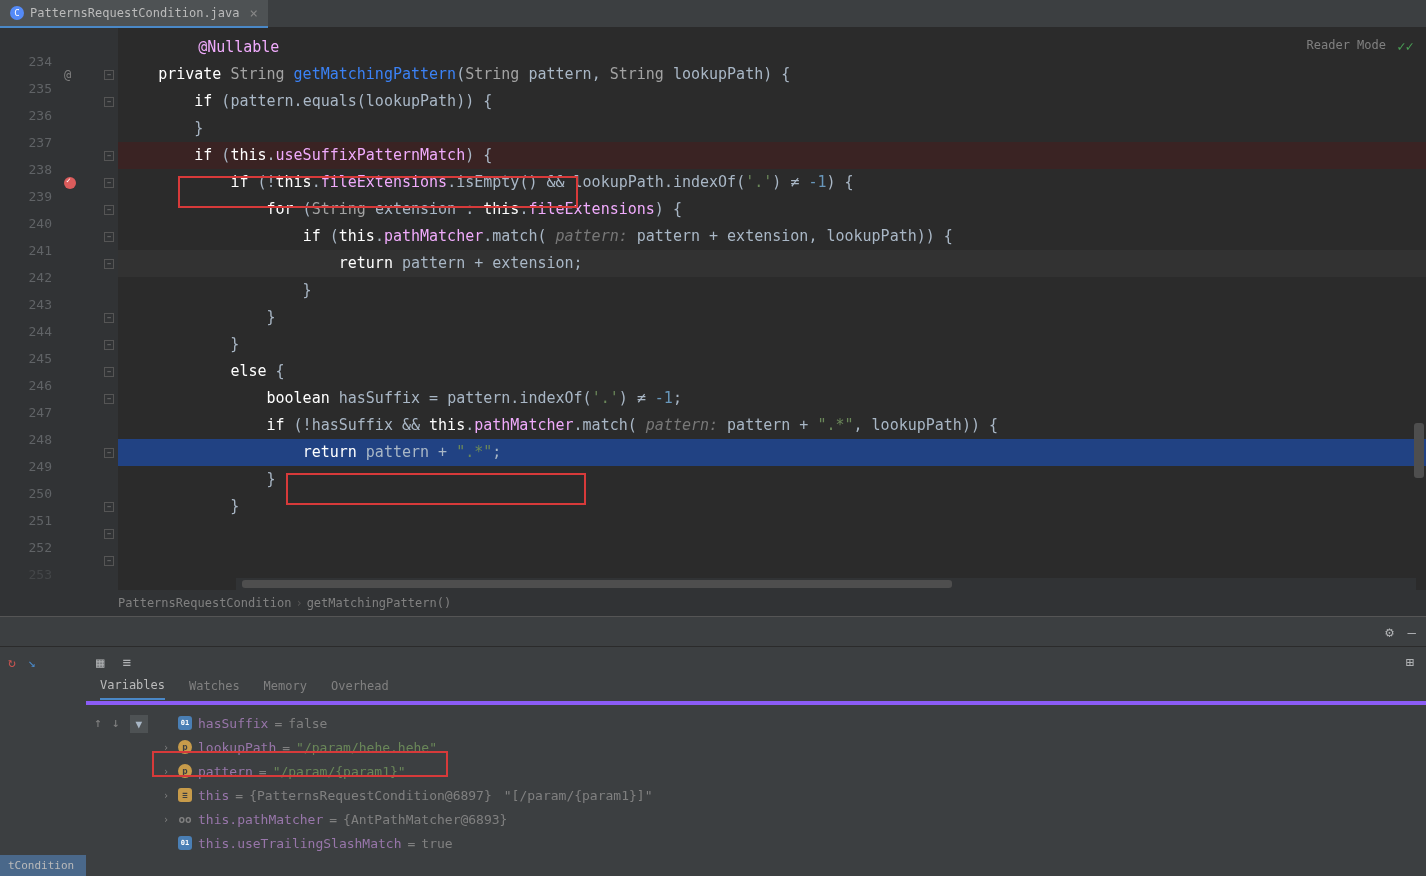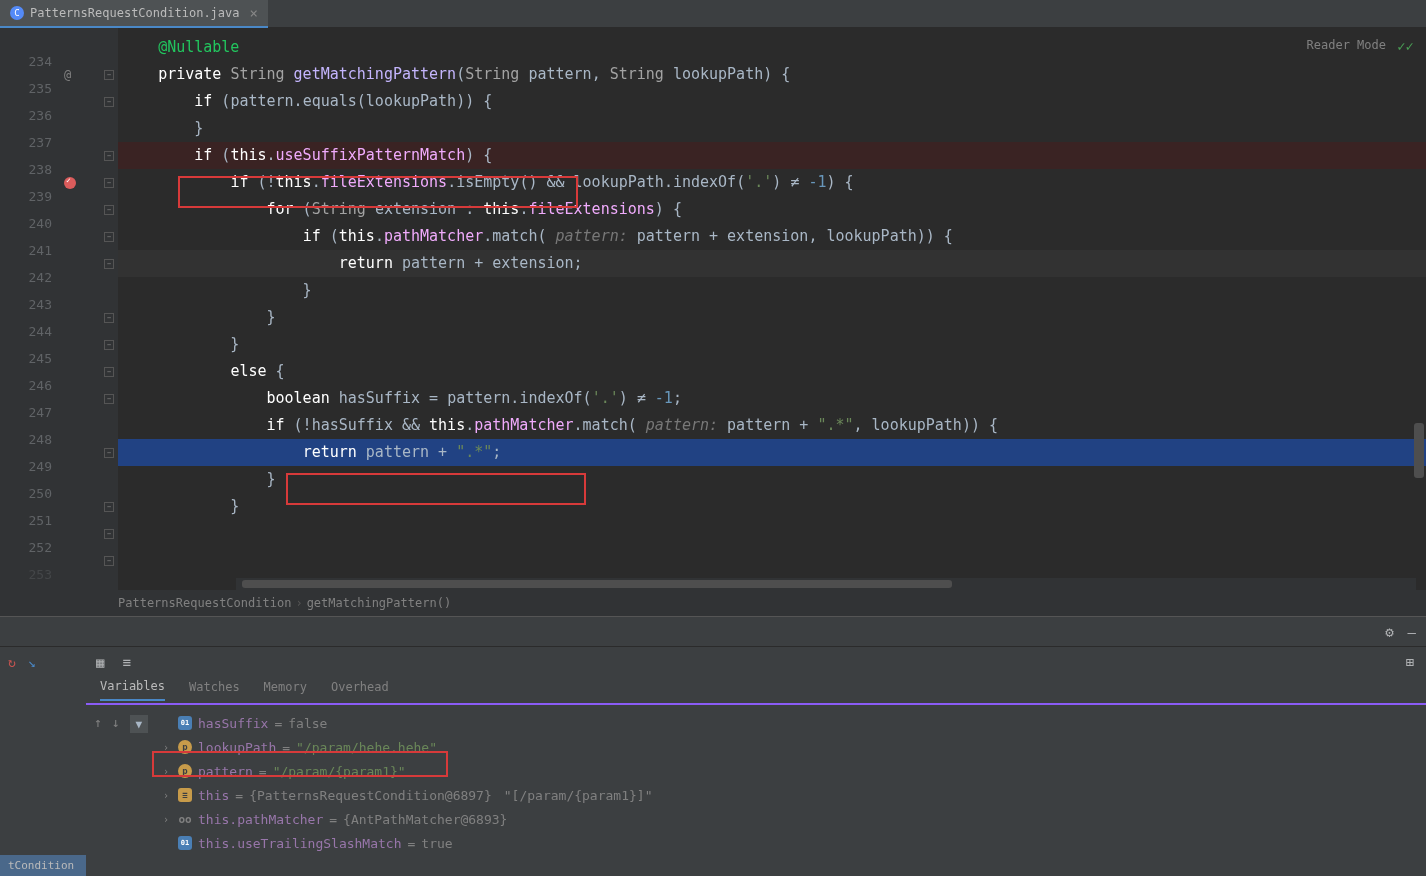--- a/index.html
+++ b/index.html
@@ -130,24 +130,24 @@
 }
 .highlight-bp {
   background: #3A2323;
 }
 .highlight-exec {
   background: #214283;
 }
 .highlight-cur {
   background: #323232;
 }
-.annotation { color: #22c55e; }
+.annotation { color: #f0abfc; margin-left: 40px; }
 .keyword { color: #ffffff; }
 .type { color: #a3a3a3; }
-.method-decl { color: #c4b5fd; }
+.method-decl { color: #3b82f6; }
 .method-call { color: #A9B7C6; }
 .field { color: #f0abfc; }
 .string { color: #6A8759; }
 .param-hint { color: #787878; font-style: italic; }
 .number { color: #6897BB; }
 .neq { color: #A9B7C6; }
 
 .red-box-1 {
   position: absolute;
   border: 2px solid #D73A3A;
@@ -274,21 +274,21 @@
 .debug-toolbar .layout-ico {
   margin-left: auto;
   margin-right: 12px;
 }
 .debug-tabs {
   height: 28px;
   display: flex;
   align-items: center;
   gap: 24px;
   padding-left: 14px;
-  border-bottom: 2px solid #8b5cf6;
+  border-bottom: 4px solid #8b5cf6;
   font-size: 12px;
 }
 .debug-tab {
   color: #808080;
   padding-bottom: 6px;
 }
 .debug-tab.active {
   color: #BBBBBB;
   border-bottom: 2px solid #4A88C7;
 }

